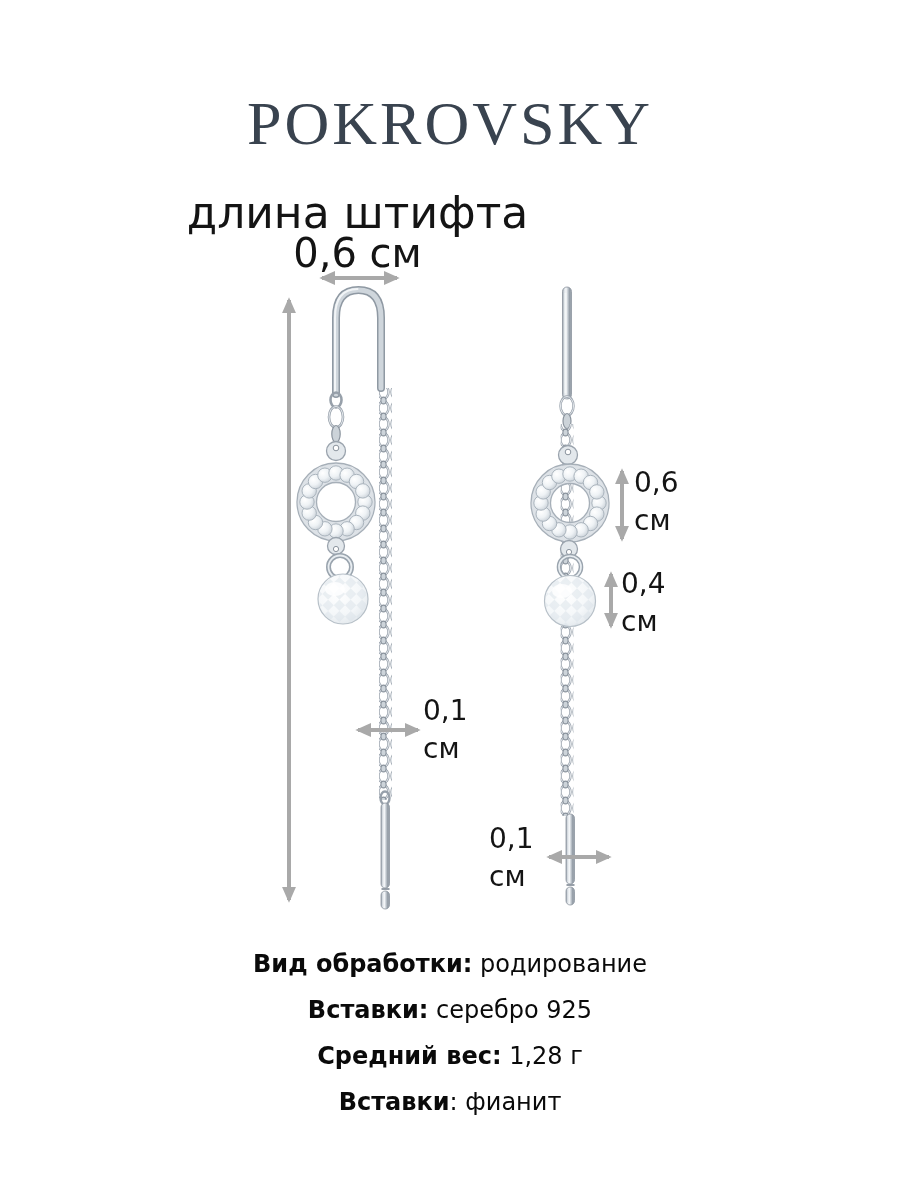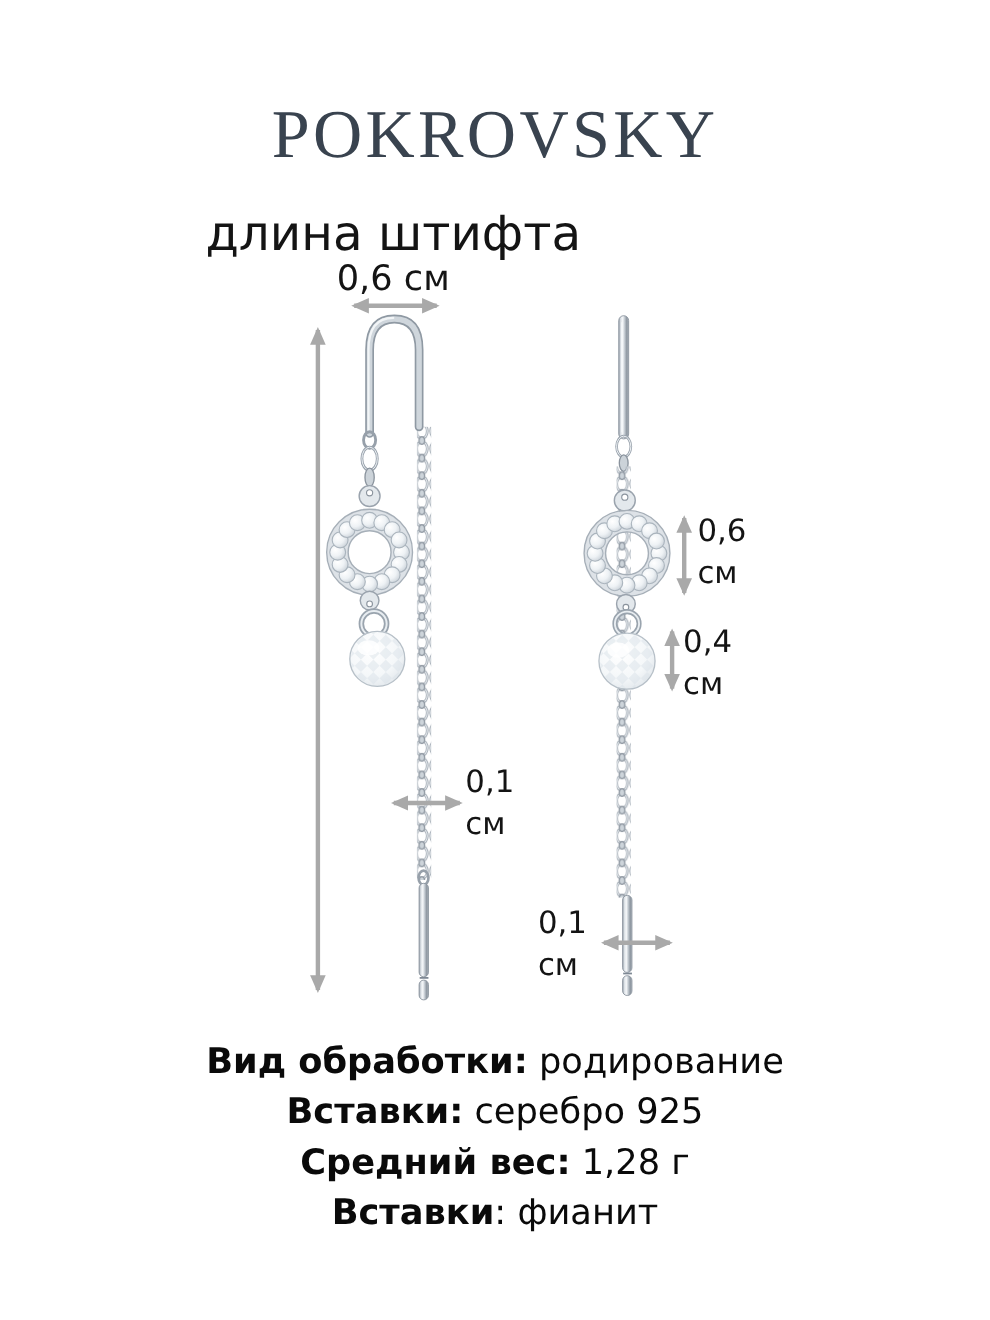--- a/index.html
+++ b/index.html
@@ -9,29 +9,29 @@
   }
   .abs{position:absolute;}
   .brand{
     left:0;top:92px;width:900px;text-align:center;
     font-family:"Liberation Serif","DejaVu Serif",serif;
     font-size:62px;font-weight:400;letter-spacing:3px;color:#39434f;line-height:62px;
   }
   .dim{font-size:28px;line-height:38px;color:#141414;white-space:nowrap;}
   .dim-center{text-align:center;}
   .lbl-pin-length{left:160px;top:194px;width:395px;font-size:44px;}
-  .lbl-pin-length-val{left:160px;top:234px;width:395px;font-size:32px;}
+  .lbl-pin-length-val{left:160px;top:234px;width:395px;font-size:40px;}
   .lbl-total{left:163px;top:583px;font-size:37px;}
   .lbl-circle{left:634px;top:464px;}
   .lbl-bead{left:621px;top:565px;}
   .lbl-chain{left:423px;top:692px;}
   .lbl-pinw{left:489px;top:820px;}
   .specs{
     left:0;top:941px;width:900px;text-align:center;
-    font-size:32px;line-height:46px;color:#0a0a0a;
+    font-size:24px;line-height:46px;color:#0a0a0a;
   }
   .specs b{font-weight:bold;}
   svg{display:block;}
 </style>
 </head>
 <body>
 
 <div class="canvas">
 
   <div class="abs brand">POKROVSKY</div>

